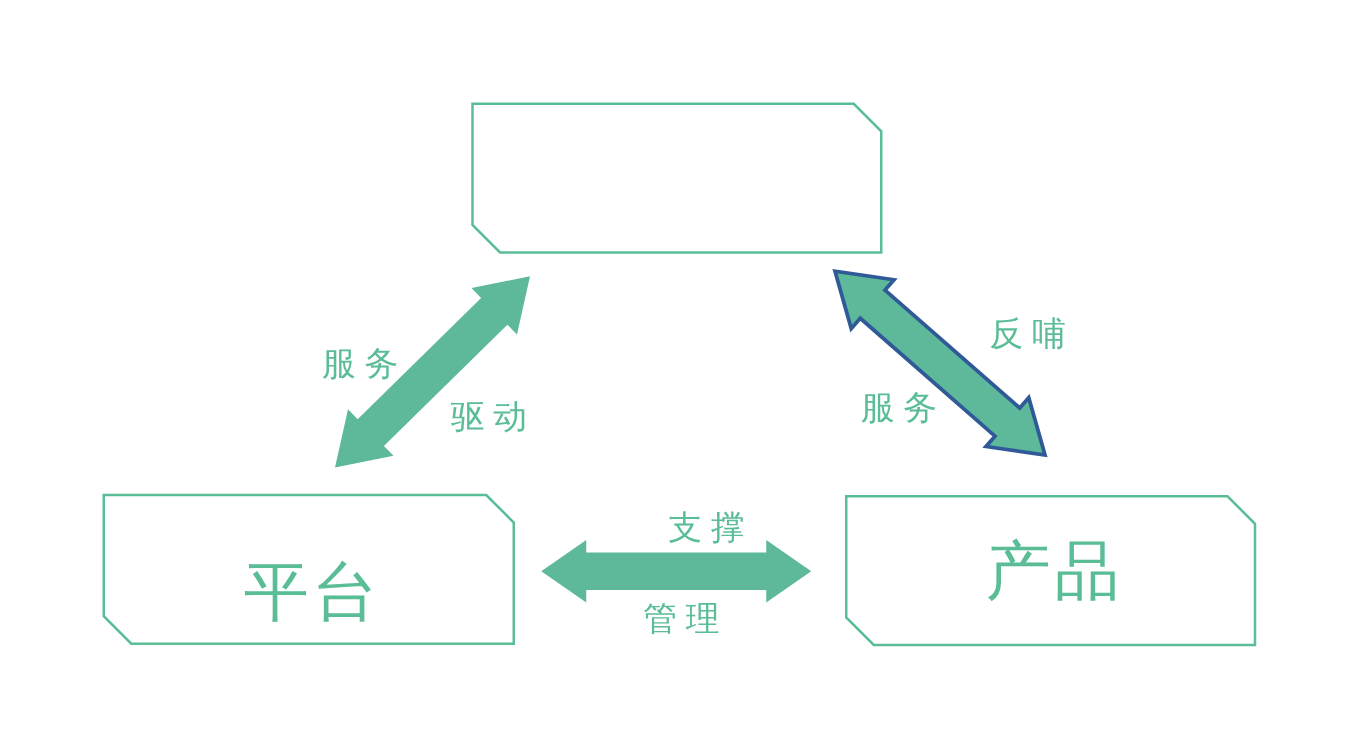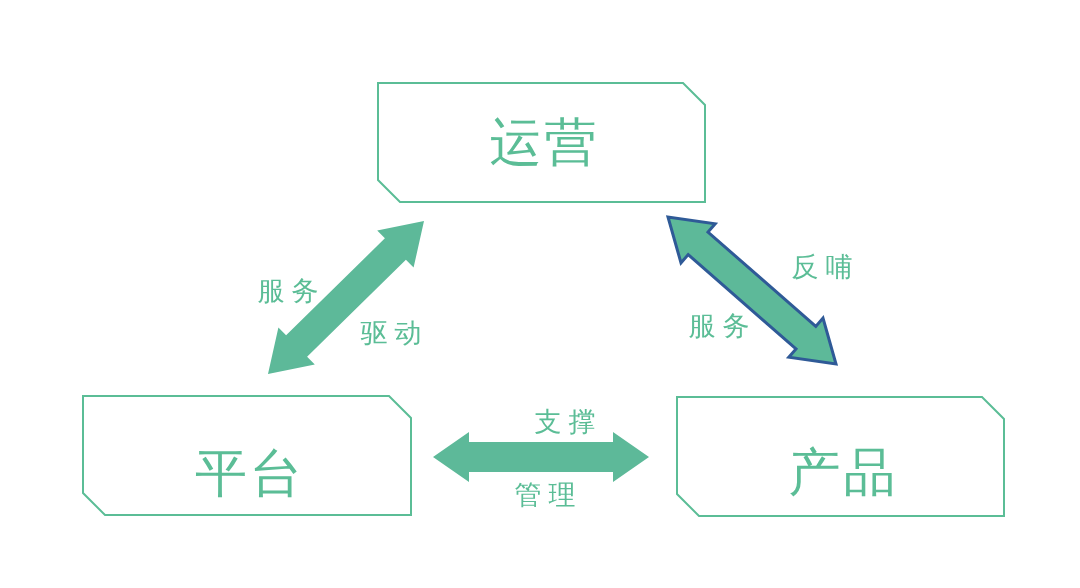--- a/index.html
+++ b/index.html
@@ -42,21 +42,21 @@
     font-weight: 400;
     letter-spacing: 7px;
     padding-left: 7px; 
     color: #5bbd96;
     pointer-events: none;
     white-space: nowrap;
   }
   
   .node-label.operations { left: 378px; top: 83px;  width: 327px; height: 119px; }
   .node-label.platform   { left: 83px;  top: 396px; width: 328px; height: 119px; margin-top: 18px; }
-  .node-label.product    { left: 677px; top: 397px; width: 327px; height: 119px; margin-top: 16px; }
+  .node-label.product    { left: 677px; top: 397px; width: 327px; height: 119px; }
   
   .edge-label.po-1 { left: 288px; top: 291px; }
   .edge-label.po-2 { left: 391px; top: 333px; }
   .edge-label.op-1 { left: 822px; top: 267px; font-family: Liberation Serif, serif; }
   .edge-label.op-2 { left: 719px; top: 326px; }
   .edge-label.pp-1 { left: 542px; top: 422px; margin-left: 23px; }
   .edge-label.pp-2 { left: 545px; top: 495px; }
 </style>
 </head>
 <body>
@@ -69,21 +69,20 @@
     <polygon points="83,396 389,396 411,418 411,515 105,515 83,493" fill="#ffffff" stroke-width="2" stroke-linejoin="miter" stroke="#5bbd96"></polygon>
     <polygon points="677,397 982,397 1004,419 1004,516 699,516 677,494" fill="#ffffff" stroke-width="2" stroke-linejoin="miter" stroke="#5bbd96"></polygon>
 
     <g id="arrow-layer">
         <polygon points="268,374 314.8,364.6 307.1,356.7 405.9,259.7 413.6,267.6 424,221 377.2,230.4 384.9,238.3 286.1,335.3 278.4,327.4" fill="#5db999"></polygon>
         <polygon points="668,217 681,262.9 688.2,254.6 796,348.9 788.8,357.2 836,364 823,318.1 815.8,326.4 708,232.1 715.2,223.8" fill="#5db999" stroke="#2f5a97" stroke-width="3" stroke-linejoin="miter"></polygon>
         <polygon points="433,457 469,482 469,472 613,472 613,482 649,457 613,432 613,442 469,442 469,432" fill="#5db999"></polygon>
       </g>
   </svg>
 
-  <div class="node-label operations">运营</div>
   <div class="node-label platform">平台</div>
   <div class="node-label product">产品</div>
 
   <div class="edge-label po-1">服务</div>
   <div class="edge-label po-2">驱动</div>
   <div class="edge-label op-1">反哺</div>
   <div class="edge-label op-2">服务</div>
   <div class="edge-label pp-1">支撑</div>
   <div class="edge-label pp-2">管理</div>
 

